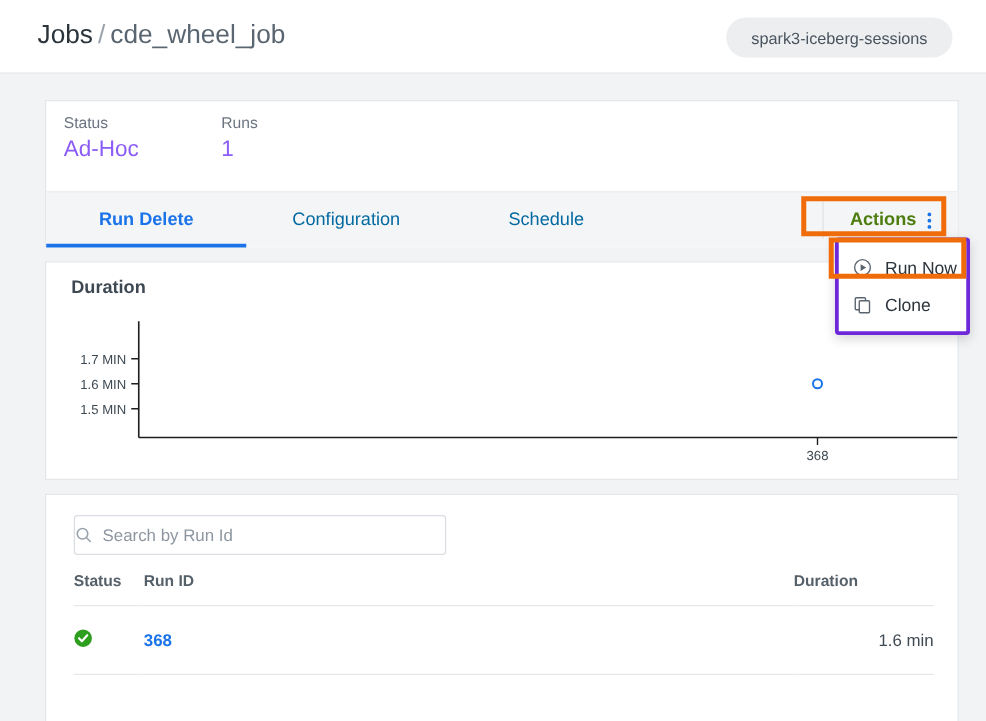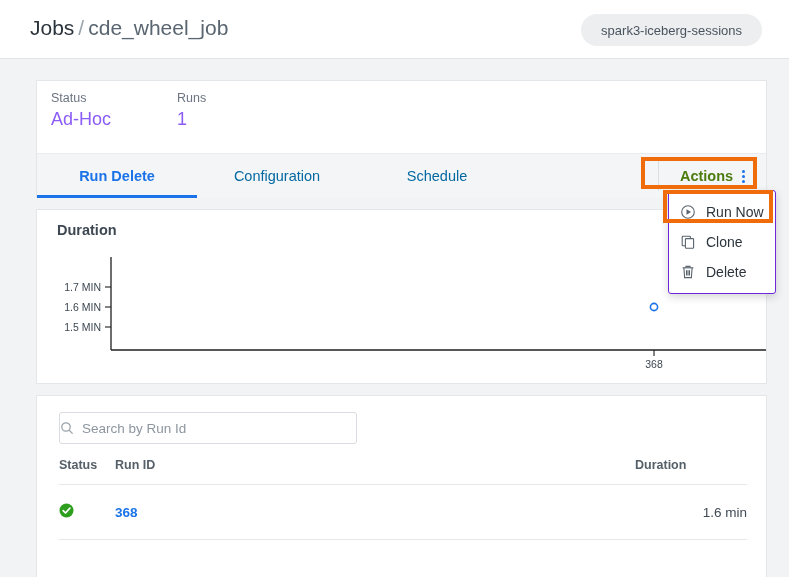--- a/index.html
+++ b/index.html
@@ -72,21 +72,21 @@
     width: 107px; color: #4d7c0f; font-size: 14.5px; font-weight: 700;
     cursor: pointer; background: #f4f5f6; gap: 9px;
   }
   .kebab { display: flex; flex-direction: column; gap: 2px; align-items: center; }
   .kebab i { display: block; width: 3px; height: 3px; border-radius: 50%; background: #1a73e8; }
 
   
   .menu {
     position: absolute; left: 668px; top: 190px; width: 108px;
     background: #ffffff;
-    border: 1px solid #6d28d9;
+    border: 3px solid #6d28d9;
     border-radius: 3px;
     box-shadow: 0 3px 9px rgba(0,0,0,0.16);
     padding: 6px 0;
     z-index: 30;
   }
   .menu-item {
     display: flex; align-items: center; gap: 10px;
     height: 30px; padding: 0 11px;
     font-size: 14px; color: #2c343c;
     cursor: pointer; white-space: nowrap;
@@ -202,31 +202,20 @@
       <span>Run Now</span>
     </div>
     <div class="menu-item">
       <span class="menu-ico">
         <svg viewBox="0 0 16 16" fill="none" stroke="currentColor" stroke-width="1.1">
           <rect x="2.2" y="2.2" width="8.2" height="9.6" rx="0.8"></rect>
           <rect x="5.4" y="4.6" width="8.2" height="9.6" rx="0.8" fill="#ffffff"></rect>
         </svg>
       </span>
       <span>Clone</span>
-    </div>
-    <div class="menu-item">
-      <span class="menu-ico">
-        <svg viewBox="0 0 16 16" fill="none" stroke="currentColor" stroke-width="1.1">
-          <path d="M2.6 3.8 H13.4"></path>
-          <path d="M6 3.8 V2.4 H10 V3.8"></path>
-          <path d="M3.9 3.8 L4.6 13.6 H11.4 L12.1 3.8"></path>
-          <path d="M6.5 6.2 V11.4 M8 6.2 V11.4 M9.5 6.2 V11.4"></path>
-        </svg>
-      </span>
-      <span>Delete</span>
     </div>
   </div>
 
   <div class="card card-chart">
     <div class="chart-title">Duration</div>
     <div class="chart-area">
       <svg width="729" height="173" viewBox="0 0 729 173">
 
         <line x1="74" y1="47" x2="74" y2="140" stroke="#1f1f1f" stroke-width="1.3"></line>
 

